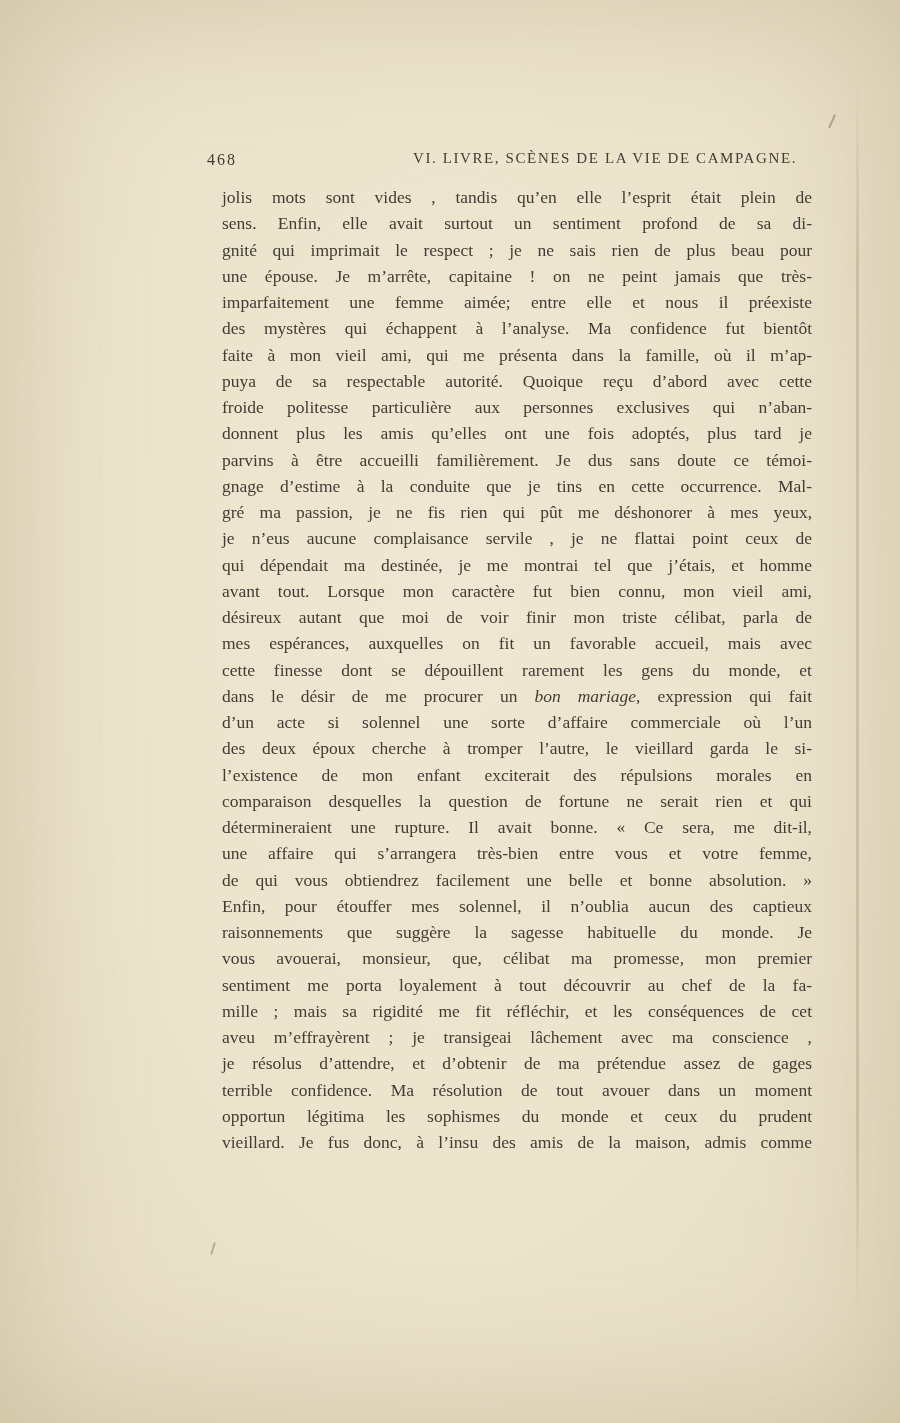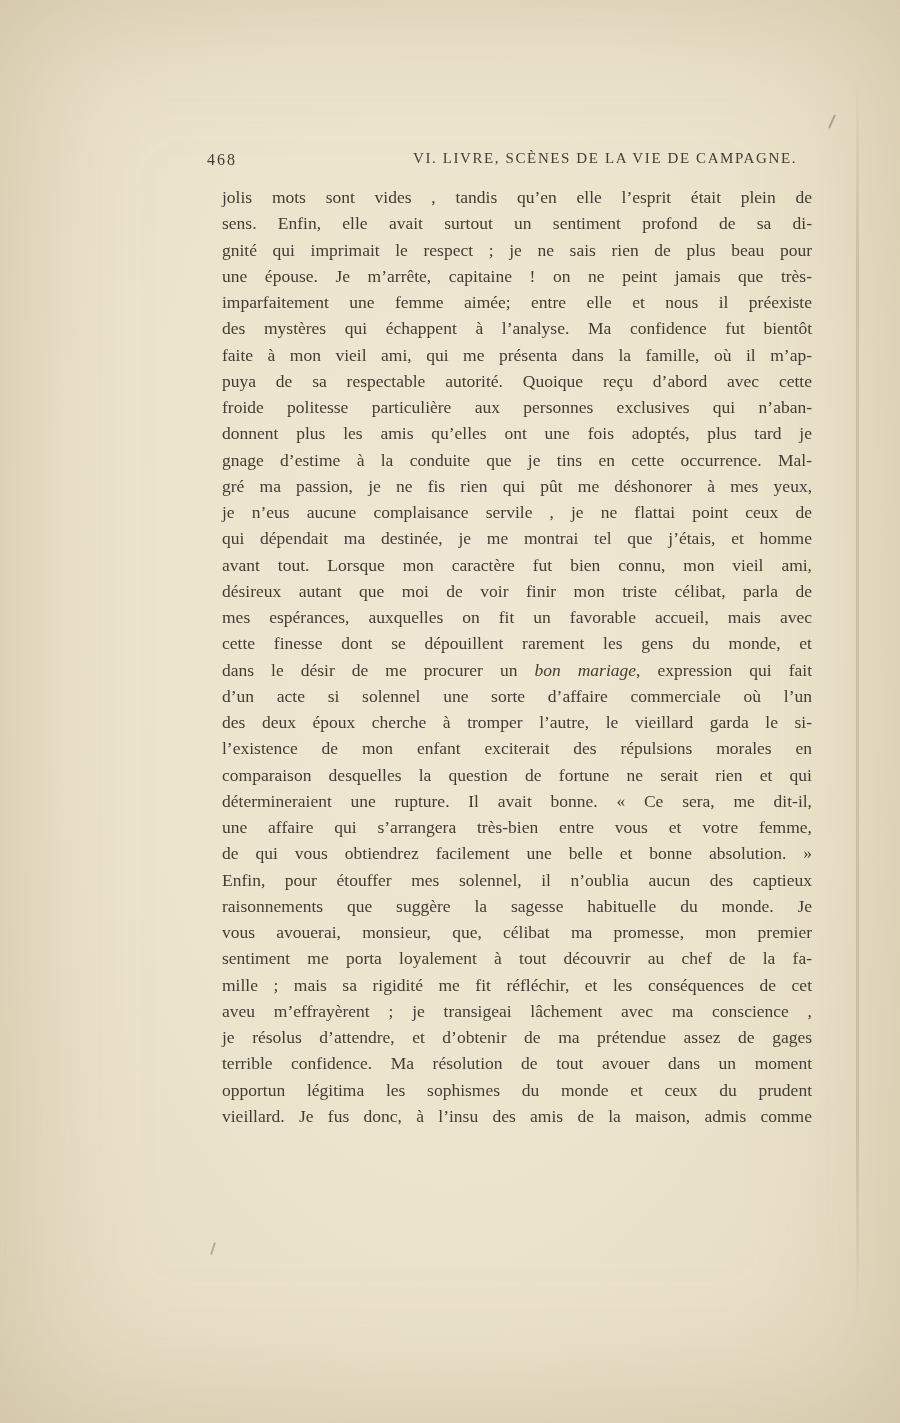--- a/index.html
+++ b/index.html
@@ -104,20 +104,21 @@
       <div class="line">jolis mots sont vides , tandis qu’en elle l’esprit était plein de</div>
       <div class="line">sens. Enfin, elle avait surtout un sentiment profond de sa di-</div>
       <div class="line">gnité qui imprimait le respect ; je ne sais rien de plus beau pour</div>
       <div class="line">une épouse. Je m’arrête, capitaine ! on ne peint jamais que très-</div>
       <div class="line">imparfaitement une femme aimée; entre elle et nous il préexiste</div>
       <div class="line">des mystères qui échappent à l’analyse. Ma confidence fut bientôt</div>
       <div class="line">faite à mon vieil ami, qui me présenta dans la famille, où il m’ap-</div>
       <div class="line">puya de sa respectable autorité. Quoique reçu d’abord avec cette</div>
       <div class="line">froide politesse particulière aux personnes exclusives qui n’aban-</div>
       <div class="line">donnent plus les amis qu’elles ont une fois adoptés, plus tard je</div>
+      <div class="line">parvins à être accueilli familièrement. Je dus sans doute ce témoi-</div>
       <div class="line">gnage d’estime à la conduite que je tins en cette occurrence. Mal-</div>
       <div class="line">gré ma passion, je ne fis rien qui pût me déshonorer à mes yeux,</div>
       <div class="line">je n’eus aucune complaisance servile , je ne flattai point ceux de</div>
       <div class="line">qui dépendait ma destinée, je me montrai tel que j’étais, et homme</div>
       <div class="line">avant tout. Lorsque mon caractère fut bien connu, mon vieil ami,</div>
       <div class="line">désireux autant que moi de voir finir mon triste célibat, parla de</div>
       <div class="line">mes espérances, auxquelles on fit un favorable accueil, mais avec</div>
       <div class="line">cette finesse dont se dépouillent rarement les gens du monde, et</div>
       <div class="line">dans le désir de me procurer un <em>bon mariage</em>, expression qui fait</div>
       <div class="line">d’un acte si solennel une sorte d’affaire commerciale où l’un</div>

